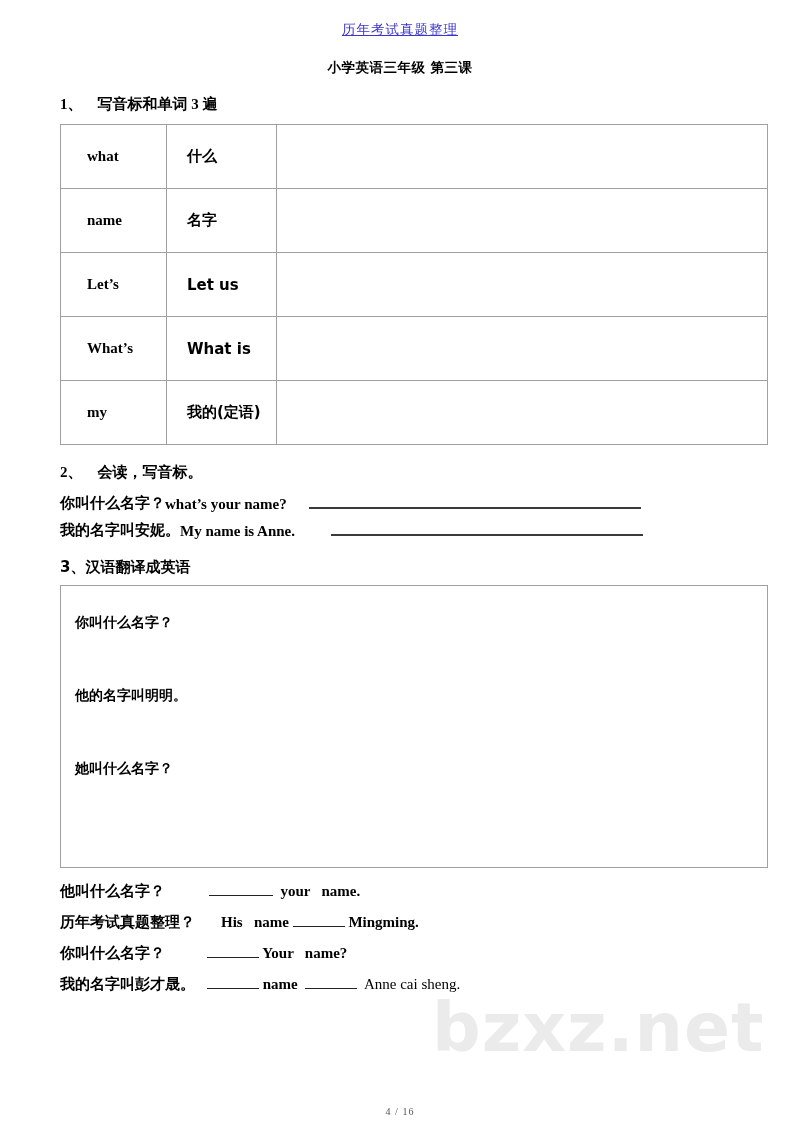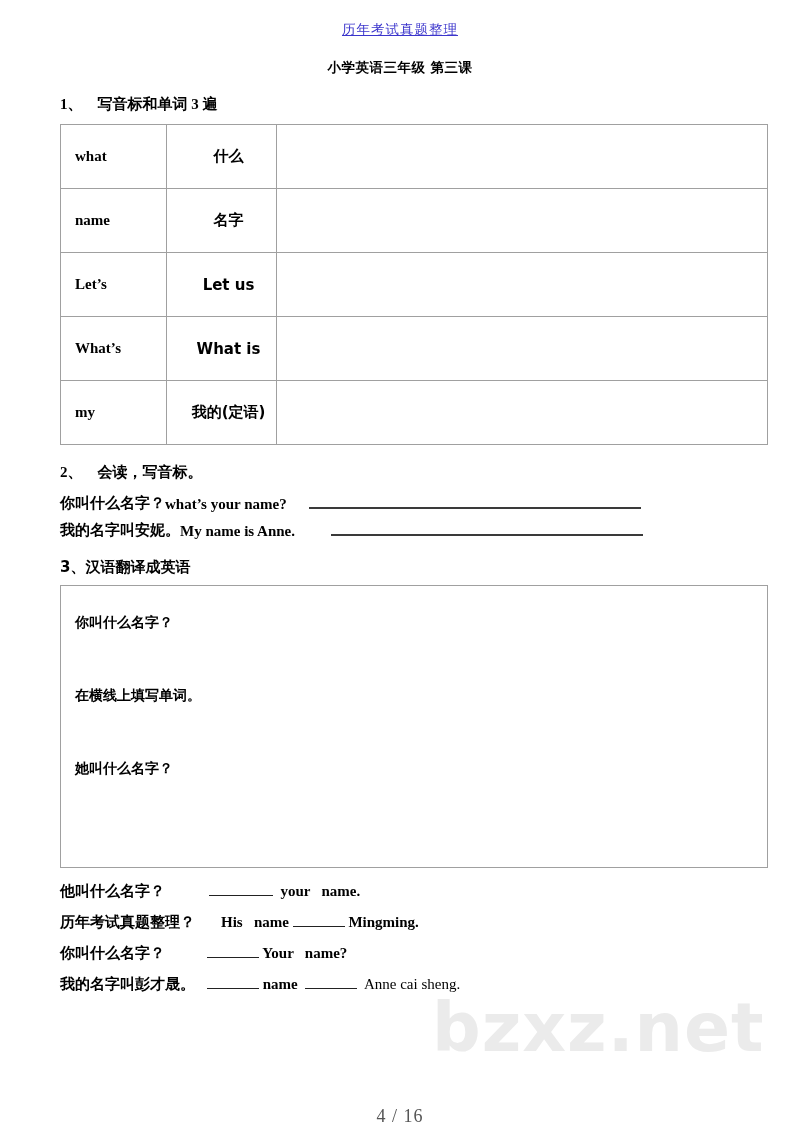--- a/index.html
+++ b/index.html
@@ -101,32 +101,31 @@
     border-collapse: collapse;
     table-layout: fixed;
   }
   .tbl td {
     border: 1px solid #a0a0a0;
     height: 64px;
     vertical-align: middle;
   }
   .tbl td.c-en {
     width: 106px;
-    padding-left: 14px;
+    padding-left: 26px;
     font-size: 15px;
     font-weight: bold;
     font-family: "Liberation Serif", serif;
   }
   .tbl td.c-zh {
     width: 110px;
-    padding-left: 14px;
-    font-size: 15px;
-    font-weight: bold;
-    font-family: "DejaVu Sans", sans-serif;
-    text-align: center;
+    padding-left: 20px;
+    font-size: 15px;
+    font-weight: bold;
+    font-family: "DejaVu Sans", sans-serif;
   }
   .tbl td.c-lines { padding: 0; position: relative; }
   .tbl td.c-lines .guide { height: 62px; }
   .tbl td.c-lines .guide i.l1 { top: 10px; }
   .tbl td.c-lines .guide i.l2 { top: 24px; }
   .tbl td.c-lines .guide i.l3 { top: 37px; }
   .tbl td.c-lines .guide i.l4 { top: 51px; }
 
   
   .s2-rows { margin-left: 60px; margin-top: 4px; }
@@ -214,21 +213,21 @@
     height: 13px;
   }
 
   
   .footer {
     position: absolute;
     left: 0; right: 0;
     top: 1106px;
     text-align: center;
     font-family: "Liberation Serif", serif;
-    font-size: 18px;
+    font-size: 10px;
     color: #555;
     letter-spacing: 1px;
   }
 </style>
 </head>
 <body>
 
 <div class="page">
 
   <div class="watermark">bzxz.net</div>
@@ -301,21 +300,21 @@
     <div class="sec-head">3、汉语翻译成英语</div>
 
     <div class="s3-box">
       <div class="s3-row">
         <span class="s3-zh">你叫什么名字？</span>
         <span class="s3-lines">
           <span class="guide"><i class="l1"></i><i class="l2"></i><i class="l3"></i><i class="l4"></i></span>
         </span>
       </div>
       <div class="s3-row">
-        <span class="s3-zh">在横线上填写单词。</span>
+        <span class="s3-zh">他的名字叫明明。</span>
         <span class="s3-lines">
           <span class="guide"><i class="l1"></i><i class="l2"></i><i class="l3"></i><i class="l4"></i></span>
         </span>
       </div>
       <div class="s3-row">
         <span class="s3-zh">她叫什么名字？</span>
         <span class="s3-lines">
           <span class="guide"><i class="l1"></i><i class="l2"></i><i class="l3"></i><i class="l4"></i></span>
         </span>
       </div>

